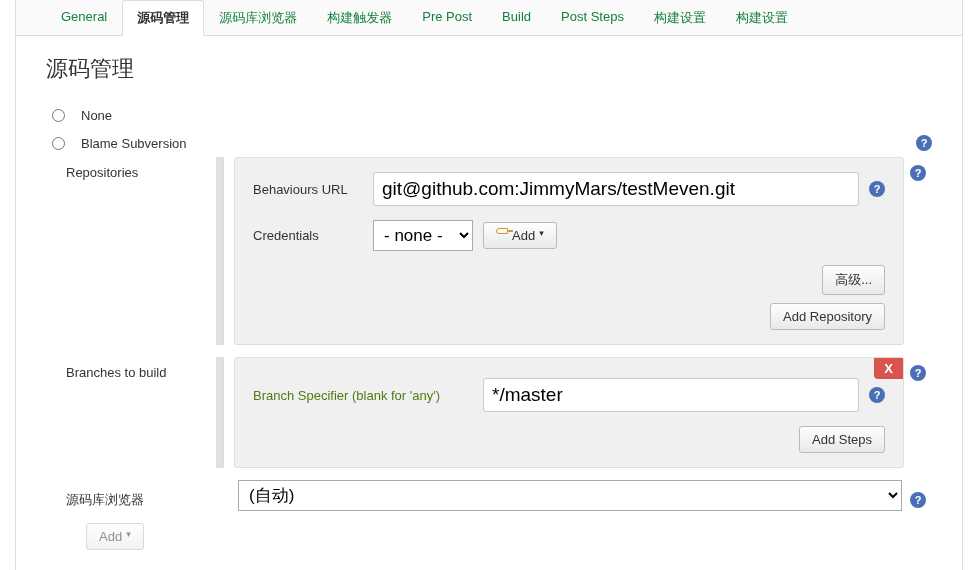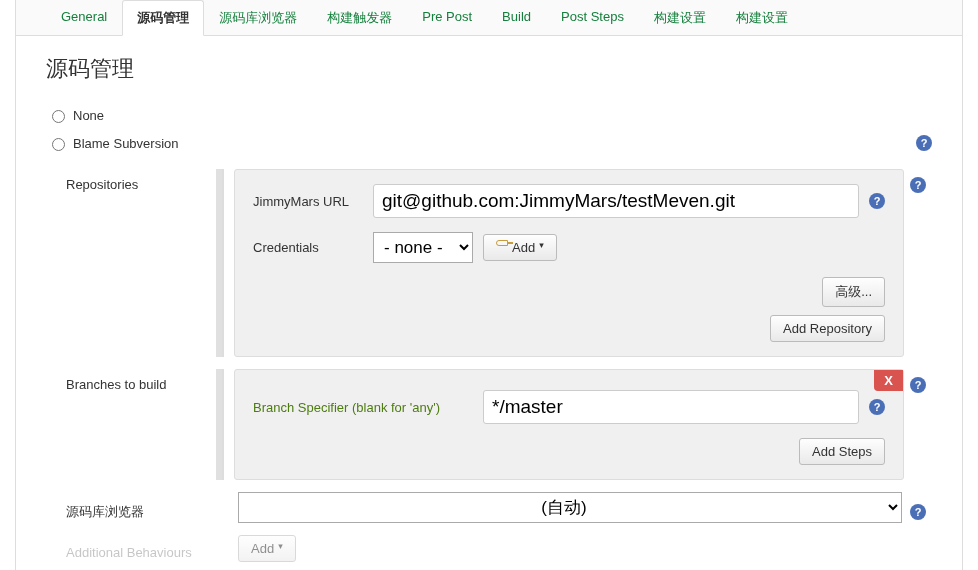--- a/index.html
+++ b/index.html
@@ -37,42 +37,42 @@
     .section-title {
       font-size: 22px;
       font-weight: normal;
       color: #333;
       margin-bottom: 18px;
       font-family: "SimSun", serif;
     }
     .radio-row {
       padding: 6px 0;
       display: flex;
-      align-items: flex-end;
-      gap: 8px;
+      align-items: center;
+      gap: 16px;
     }
     .radio-row input[type="radio"] {
       margin-left: 6px;
     }
     .radio-label { color: #333; }
     .help-icon {
       width: 16px; height: 16px;
       border-radius: 50%;
       background: #4b6fb7;
       color: #fff;
       font-size: 11px;
       font-weight: bold;
       display: inline-flex;
       align-items: center;
       justify-content: center;
       cursor: pointer;
     }
     .flex-right { margin-left: auto; }
     .config-area {
-      margin-top: 12px;
+      margin-top: 0;
       padding-left: 20px;
     }
     .config-row {
       display: flex;
       margin-bottom: 12px;
       position: relative;
     }
     .row-label {
       width: 150px;
       padding-top: 8px;
@@ -122,21 +122,21 @@
       background: #fff;
     }
     .text-wide { flex: 1; }
     select {
       padding: 4px 6px;
       border: 1px solid #aaa;
       background: #fff;
       font-size: 17px;
       min-width: 100px;
     }
-    select.full-width { width: 100%; text-align: center; }
+    select.full-width { width: 100%; }
     .btn {
       padding: 5px 12px;
       border: 1px solid #bbb;
       background: linear-gradient(#fefefe, #e9e9e9);
       border-radius: 3px;
       cursor: pointer;
       font-size: 13px;
       color: #333;
       display: inline-flex;
       gap: 4px;
@@ -220,21 +220,21 @@
       <span class="flex-right help-icon">?</span>
     </div>
 
     <div class="config-area">
 
       <div class="config-row">
         <div class="row-label">Repositories</div>
         <div class="row-handle"></div>
         <div class="row-body">
           <div class="field-row">
-            <span class="field-label">JimmyMars URL</span>
+            <span class="field-label">Behaviours URL</span>
             <input type="text" class="text-wide" value="git@github.com:JimmyMars/testMeven.git" style="">
             <span class="help-icon">?</span>
           </div>
           <div class="field-row">
             <span class="field-label">Credentials</span>
             <select>
               <option>- none -</option>
             </select>
             <button class="btn">
               <span class="key-icon"></span>
@@ -278,21 +278,20 @@
         <div class="row-handle"></div>
         <select class="full-width" style="flex:1;">
           <option>(自动)</option>
         </select>
         <div class="row-help">
           <span class="help-icon">?</span>
         </div>
       </div>
 
       <div class="inline-config-row" style="opacity:0.55;">
-        <div class="bottom-label">Additional Behaviours</div>
         <div class="row-handle"></div>
         <button class="btn">
           <span>Add</span>
           <span style="font-size:9px;">▾</span>
         </button>
       </div>
     </div>
   </div>
 </div>
 

